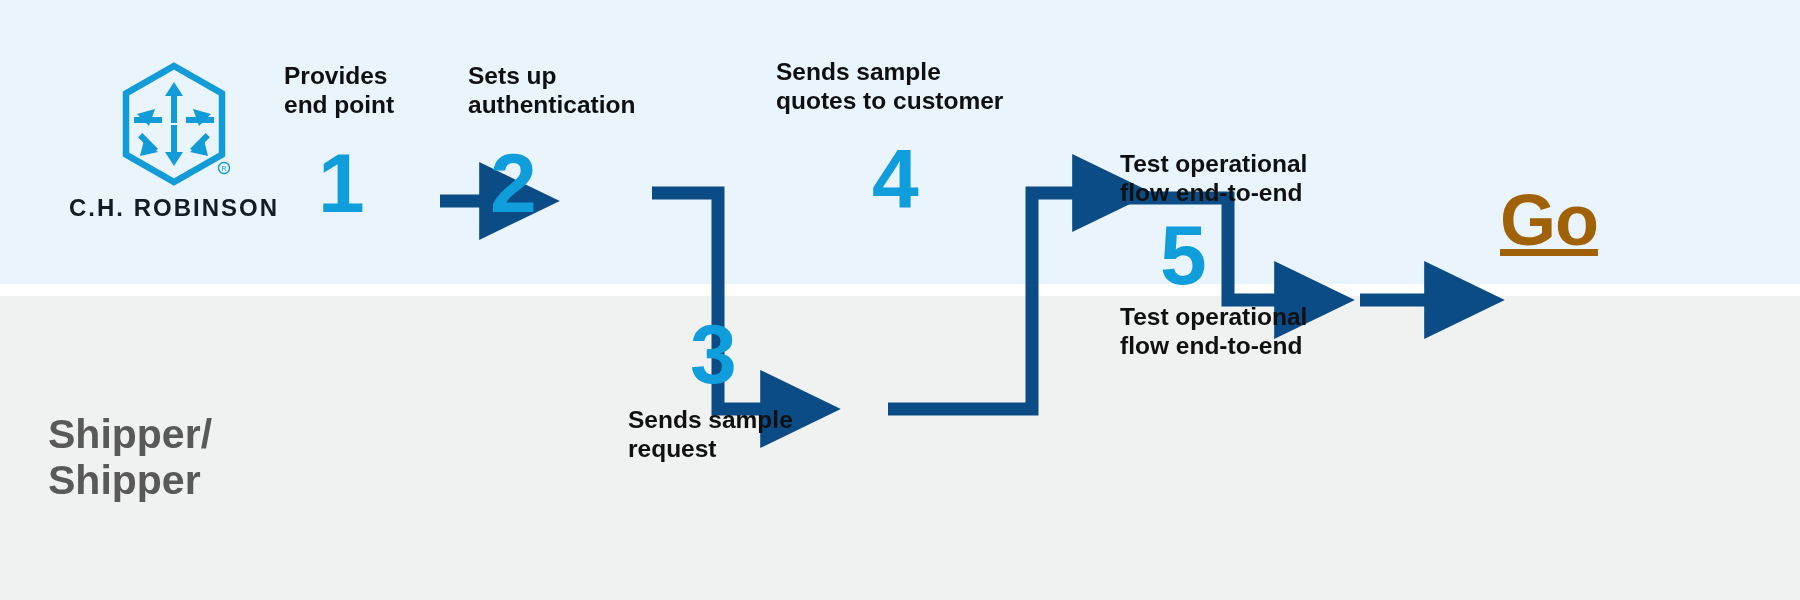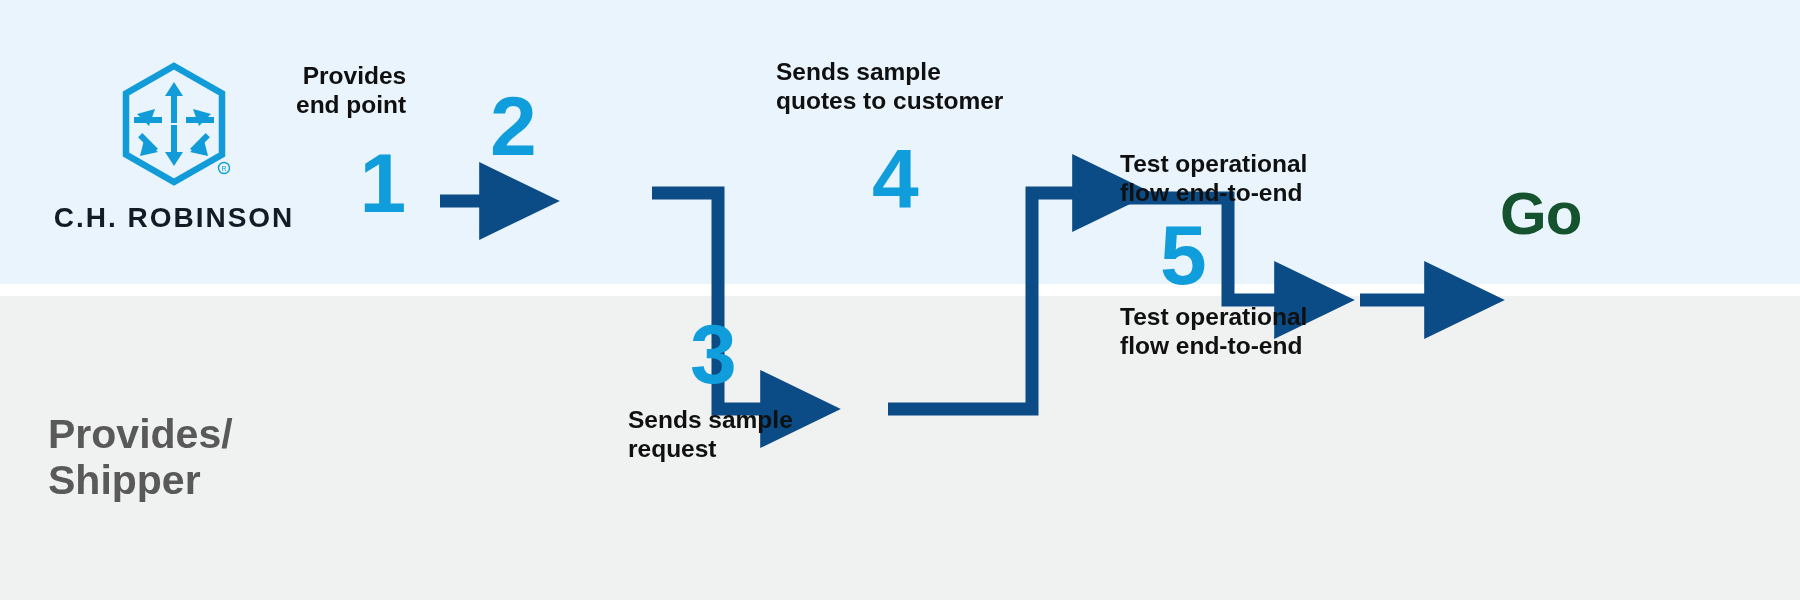--- a/index.html
+++ b/index.html
@@ -35,22 +35,22 @@
     position: absolute;
     left: 48px; top: 62px;
     width: 252px;
     text-align: center;
   }
   .brand-logo {
     display: block;
     margin: 0 auto;
   }
   .brand-name {
-    margin-top: 16px;
-    font-size: 28px;
+    margin-top: 8px;
+    font-size: 24px;
     font-weight: 700;
     letter-spacing: 2.0px;
     color: #111c24;
     white-space: nowrap;
   }
   
   .lane-label {
     position: absolute;
     left: 48px; top: 412px;
     width: 300px;
@@ -70,46 +70,47 @@
     color: #101010;
     white-space: pre-line;
   }
   .step-number {
     font-size: 84px;
     font-weight: 700;
     line-height: 1;
     color: #0f9ddb;
   }
   
-  #step-1 { left: 296px; top: 62px; text-align: right; }
+  #step-1 { left: 284px; top: 62px; }
   #step-1 .step-number { margin-top: 22px; margin-left: 34px; }
 
   #step-2 { left: 468px; top: 62px; }
   #step-2 .step-number { margin-top: 22px; margin-left: 22px; }
 
   #step-3 { left: 628px; top: 312px; width: 230px; }
   #step-3 .step-number { margin-left: 62px; }
   #step-3 .step-caption { margin-top: 10px; }
 
   #step-4 { left: 776px; top: 58px; }
   #step-4 .step-number { margin-top: 22px; margin-left: 96px; }
 
   #step-5 { left: 1120px; top: 150px; width: 260px; }
   #step-5 .step-number { margin-top: 6px; margin-left: 40px; }
   #step-5 .step-caption-bottom { margin-top: 6px; }
 
   
   .golive {
     position: absolute;
     left: 1500px; top: 182px;
-    font-size: 60px;
+    font-size: 72px;
     font-weight: 700;
     line-height: 1.06;
-    color: #14532d;
+    color: #a16207;
     letter-spacing: -1px;
+    text-decoration: underline;
   }
   
   .connectors {
     position: absolute;
     left: 0; top: 0;
     width: 1800px;
     height: 600px;
     pointer-events: none;
   }
 </style>
@@ -175,30 +176,32 @@
         <polygon points="90,94 72,90 86,78"></polygon>
       </g>
       <g fill="#119cd9">
         <circle cx="106" cy="106" r="5.5" fill="none" stroke="#119cd9" stroke-width="1.4"></circle>
         <text x="106" y="109" font-size="7" text-anchor="middle" font-family="Liberation Sans, sans-serif" fill="#119cd9">R</text>
       </g>
     </svg>
     <div class="brand-name">C.H. ROBINSON</div>
   </div>
 
-  <div class="lane-label">Provides/
+  <div class="lane-label">Shipper/
 Shipper</div>
 
   <div class="step" id="step-1">
     <div class="step-caption">Provides
 end point</div>
     <div class="step-number">1</div>
   </div>
 
   <div class="step" id="step-2">
+    <div class="step-caption">Sets up
+authentication</div>
     <div class="step-number">2</div>
   </div>
 
   <div class="step" id="step-3">
     <div class="step-number">3</div>
     <div class="step-caption">Sends sample
 request</div>
   </div>
 
   <div class="step" id="step-4">

